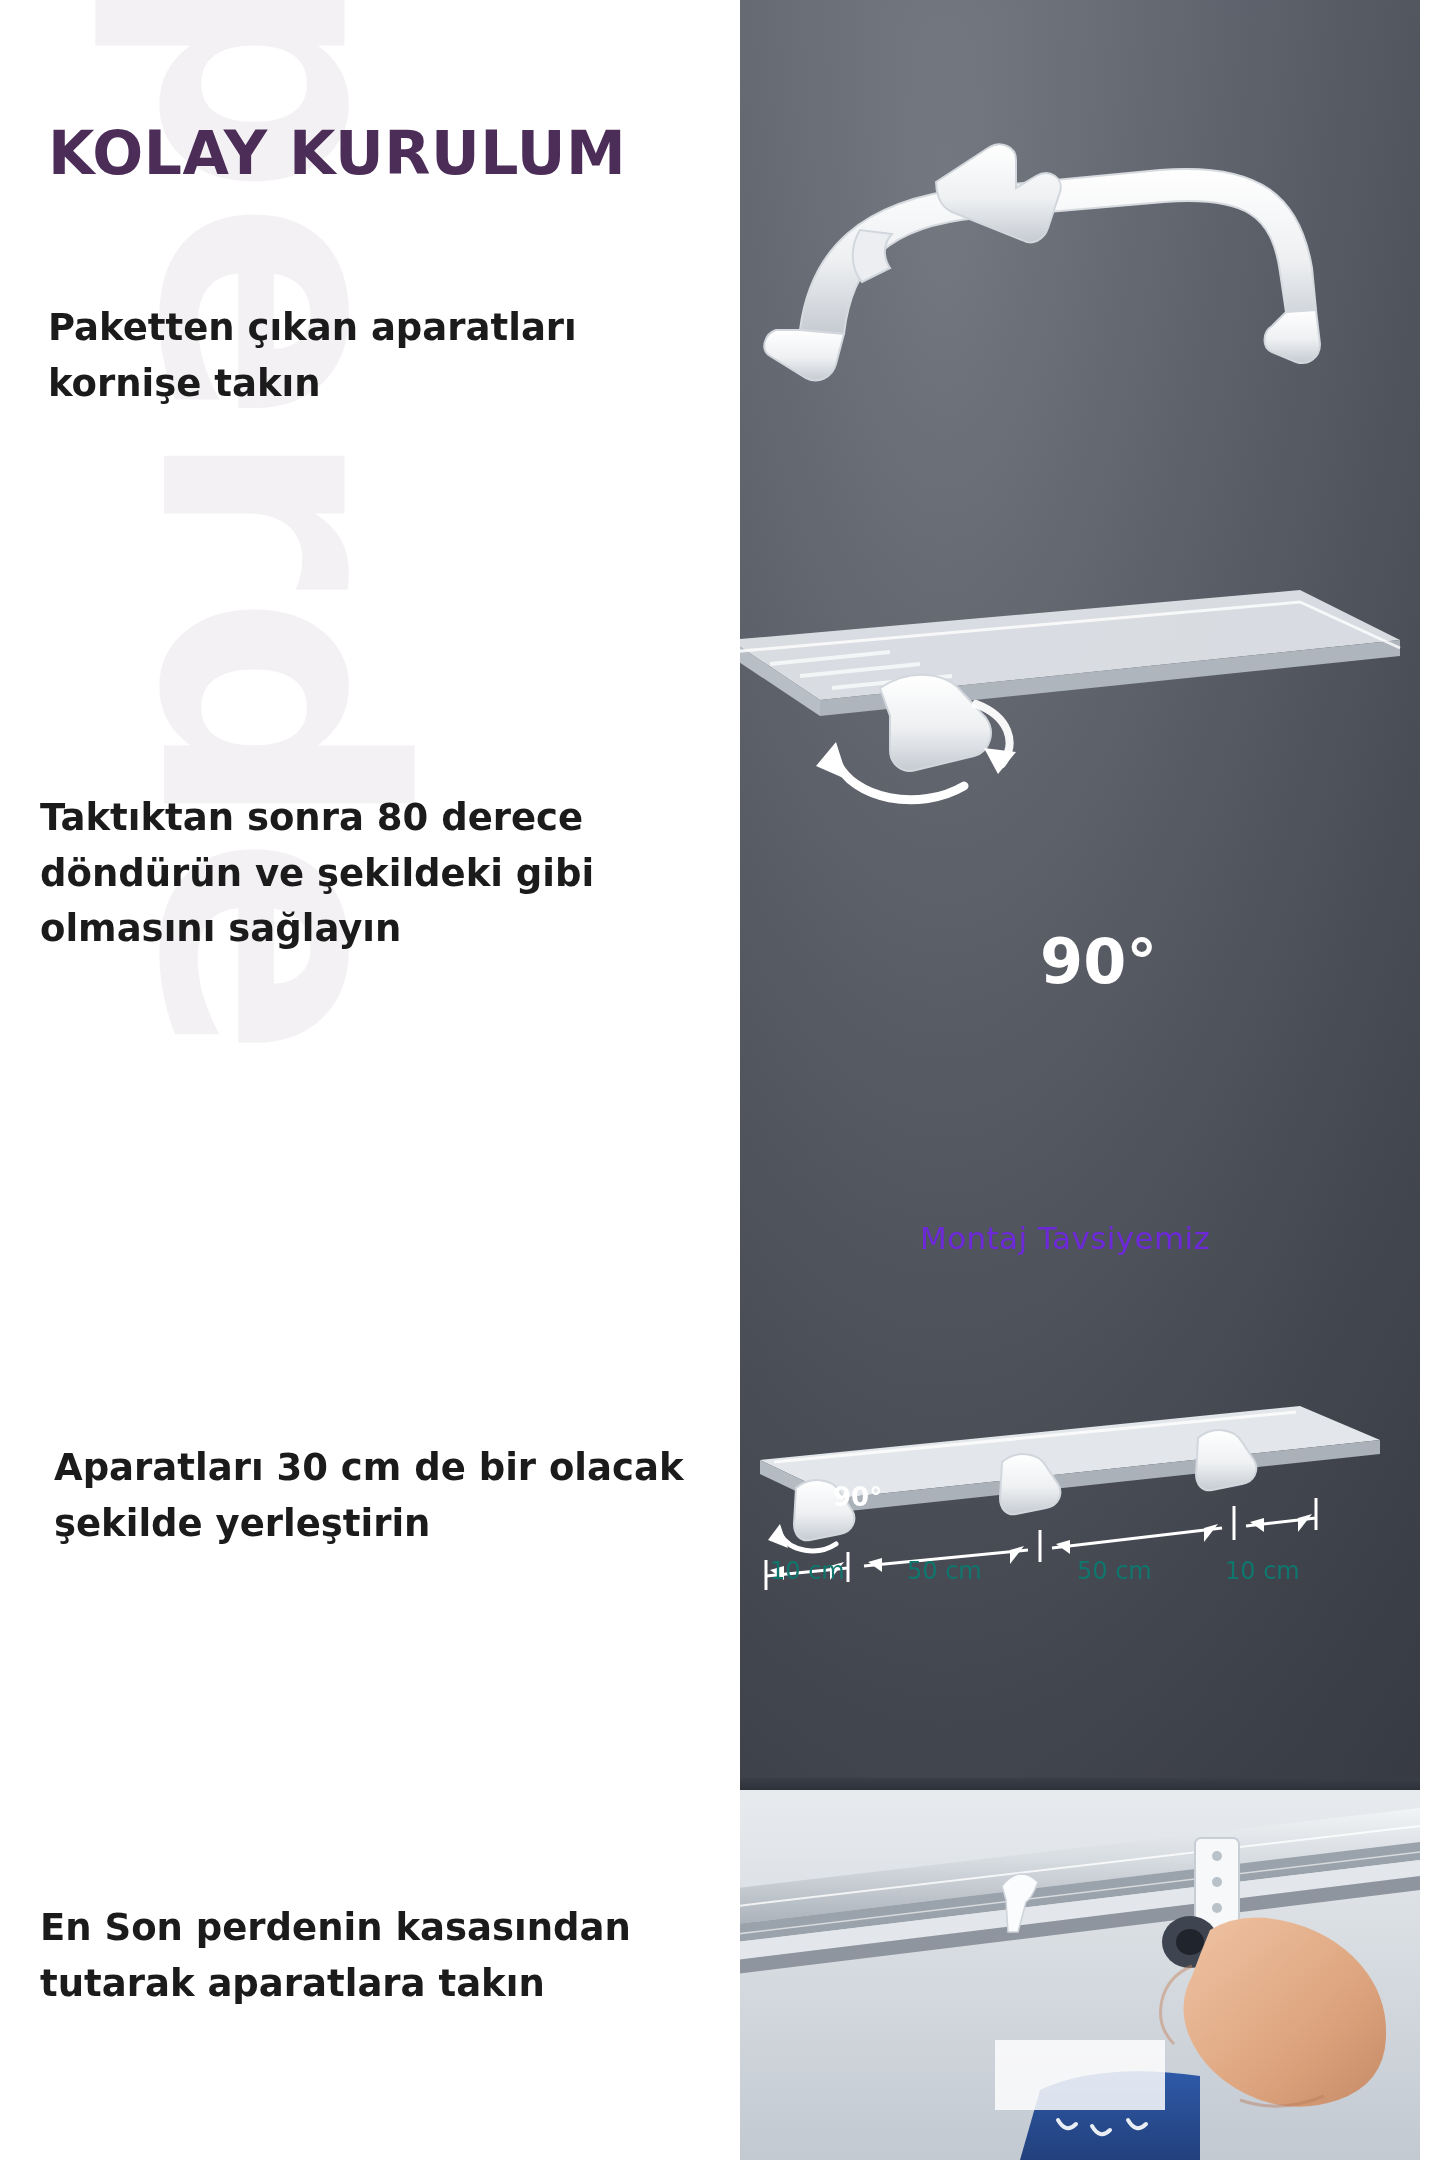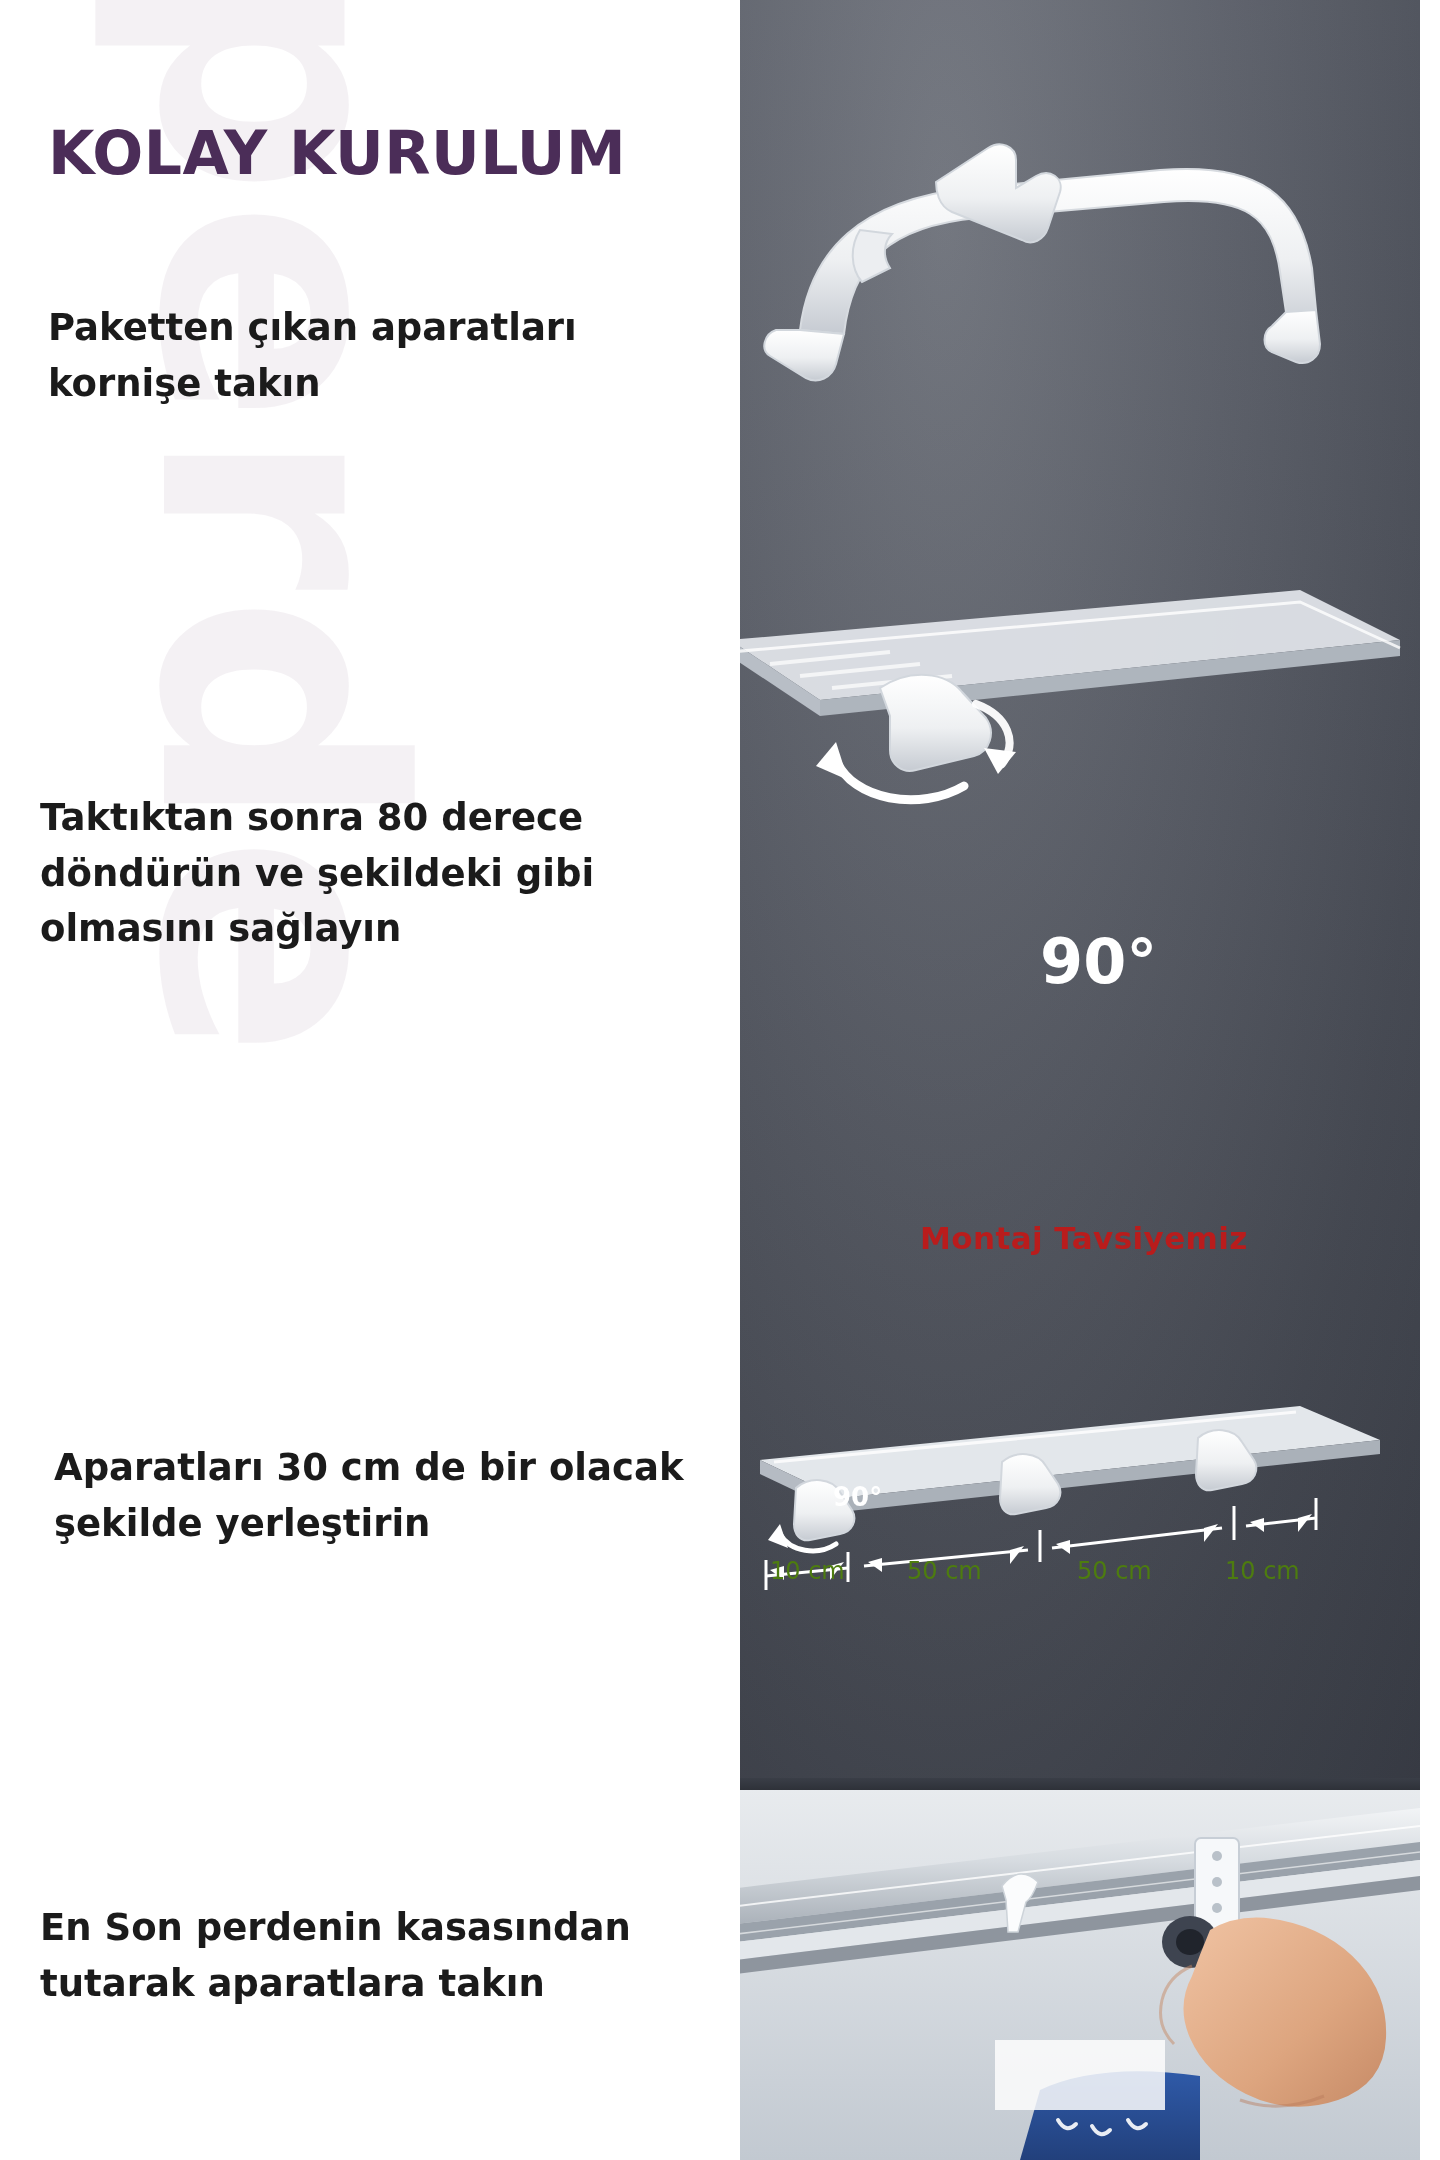--- a/index.html
+++ b/index.html
@@ -124,25 +124,24 @@
     left: 0;
     top: 1790px;
     width: 680px;
     height: 370px;
     background: linear-gradient(160deg,#cfd4da 0%, #b9c0c8 40%, #9fa7b1 100%);
     overflow: hidden;
   }
 
   .panel-label {
     position: absolute;
-    color: #b91c1c;
+    color: #6d28d9;
     font-size: 31px;
     font-family: "DejaVu Sans", sans-serif;
     letter-spacing: 0.4px;
-    font-weight: bold;
   }
   .label-montaj {
     left: 180px;
     top: 1220px;
   }
 
   .deg-badge {
     position: absolute;
     left: 300px;
     top: 925px;
@@ -157,21 +156,21 @@
     top: 1482px;
     color: #ffffff;
     font-size: 26px;
     font-weight: bold;
     font-family: "DejaVu Sans", sans-serif;
   }
 
   .dim-label {
     position: absolute;
     top: 1557px;
-    color: #4d7c0f;
+    color: #0f766e;
     font-size: 24px;
     font-family: "DejaVu Sans", sans-serif;
   }
   .dim-1 { left: 30px; }
   .dim-2 { left: 167px; }
   .dim-3 { left: 337px; }
   .dim-4 { left: 485px; }
 
   svg { display: block; }
   .svg-layer {

